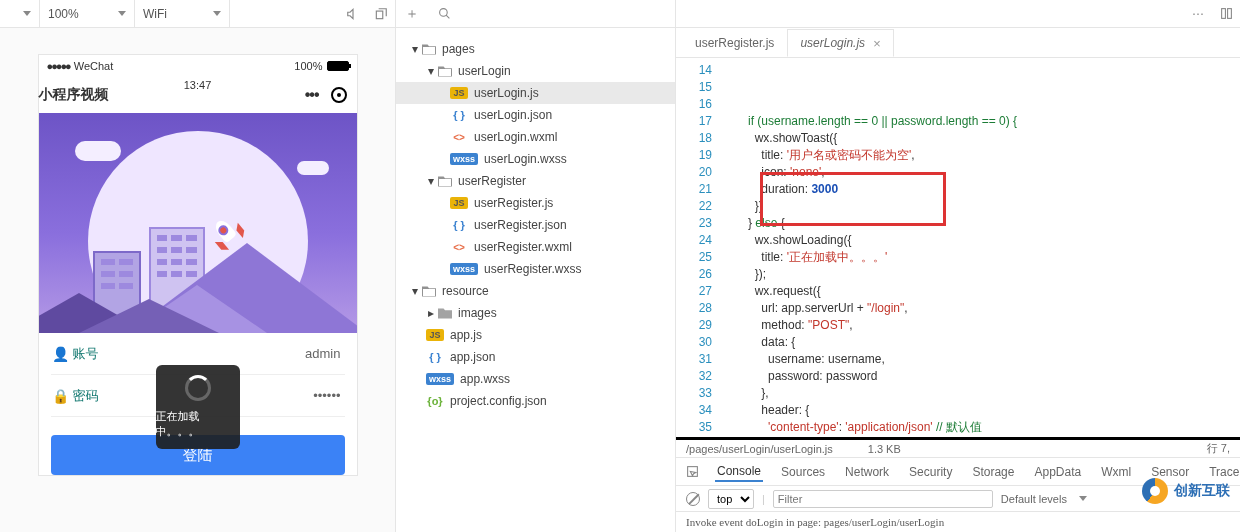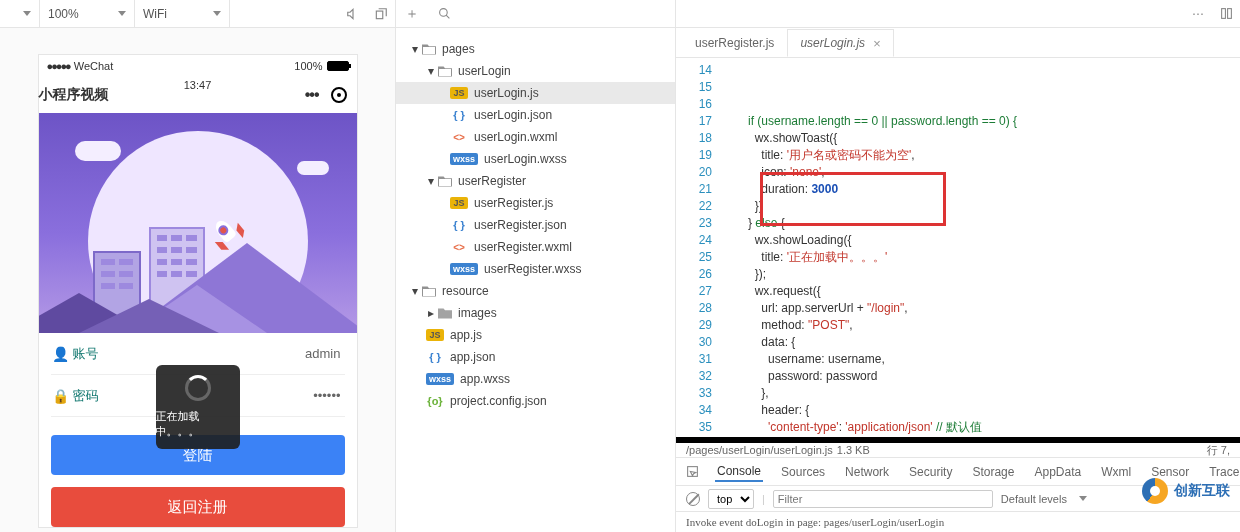--- a/index.html
+++ b/index.html
@@ -102,21 +102,21 @@
 .tab.active { border:1px solid #e5e5e5; border-bottom:1px solid #fff; background:#fff; font-style:italic; }
 .tab .x{ color:#999; font-size:13px; cursor:pointer;}
 
 .code { flex:1; overflow:hidden; display:flex; font-family:Consolas,Menlo,monospace; font-size:12px; line-height:17px; position:relative; background:#fff;}
 .gutter { width:44px; text-align:right; color:#2a8fbd; padding:4px 8px 0 0; user-select:none; }
 .lines { flex:1; padding:4px 0 0 8px; white-space:pre; position:relative; color:#333; }
 .kw{ color:#1c7c36; } .str{ color:#c2362b; } .num{ color:#1a4fb5;font-weight:bold; } .com{ color:#1c7c36; }
 
 .hl-box { position:absolute; border:3px solid #d33; pointer-events:none; }
 
-.statusline { height:20px; border-top:6px solid #000000; display:flex; align-items:center; padding:0 10px; font-size:11px; color:#666; gap:4px;}
+.statusline { height:20px; border-top:3px solid #000000; display:flex; align-items:center; padding:0 10px; font-size:11px; color:#666; gap:35px;}
 .statusline .sp{flex:1;}
 
 .devtools { border-top:1px solid #e5e5e5; }
 .dt-tabs { height:28px; display:flex; align-items:center; gap:16px; padding:0 10px; font-size:12px; color:#666; border-bottom:1px solid #e5e5e5;}
 .dt-tabs .t { cursor:pointer; padding:0 2px; height:20px; display:flex; align-items:center;}
 .dt-tabs .t.active { color:#333; border-bottom:2px solid #3b82d0; font-weight:500;}
 .dt-tabs .iconbtn{ width:20px; display:flex;align-items:center;justify-content:center;color:#888;cursor:pointer;}
 .dt-sub { height:26px; display:flex; align-items:center; gap:8px; padding:0 10px; font-size:11px; color:#666; border-bottom:1px solid #e5e5e5;}
 .dt-sub .nope{ width:14px;height:14px;border:1.5px solid #888;border-radius:50%;position:relative;}
 .dt-sub .nope:after{content:"";position:absolute;left:50%;top:-1px;width:1.5px;height:14px;background:#888;transform:rotate(45deg);}
@@ -246,21 +246,20 @@
           <div class="val">admin</div>
         </div>
         <div class="field">
           <div class="ico lock-ico">🔒</div>
           <div class="lbl">密码</div>
           <div class="val">••••••</div>
         </div>
       </div>
       <div class="btns">
         <div class="btn green">登陆</div>
-        <div class="btn red">返回注册</div>
       </div>
     </div>
   </div>
 
   <div class="mid-col">
     <div class="mid-top">
       <div class="tbtn">＋</div>
       <div class="tbtn">
           <svg width="13" height="13" viewBox="0 0 24 24" fill="none" stroke="#888" stroke-width="2">
             <circle cx="10" cy="10" r="7"></circle>

